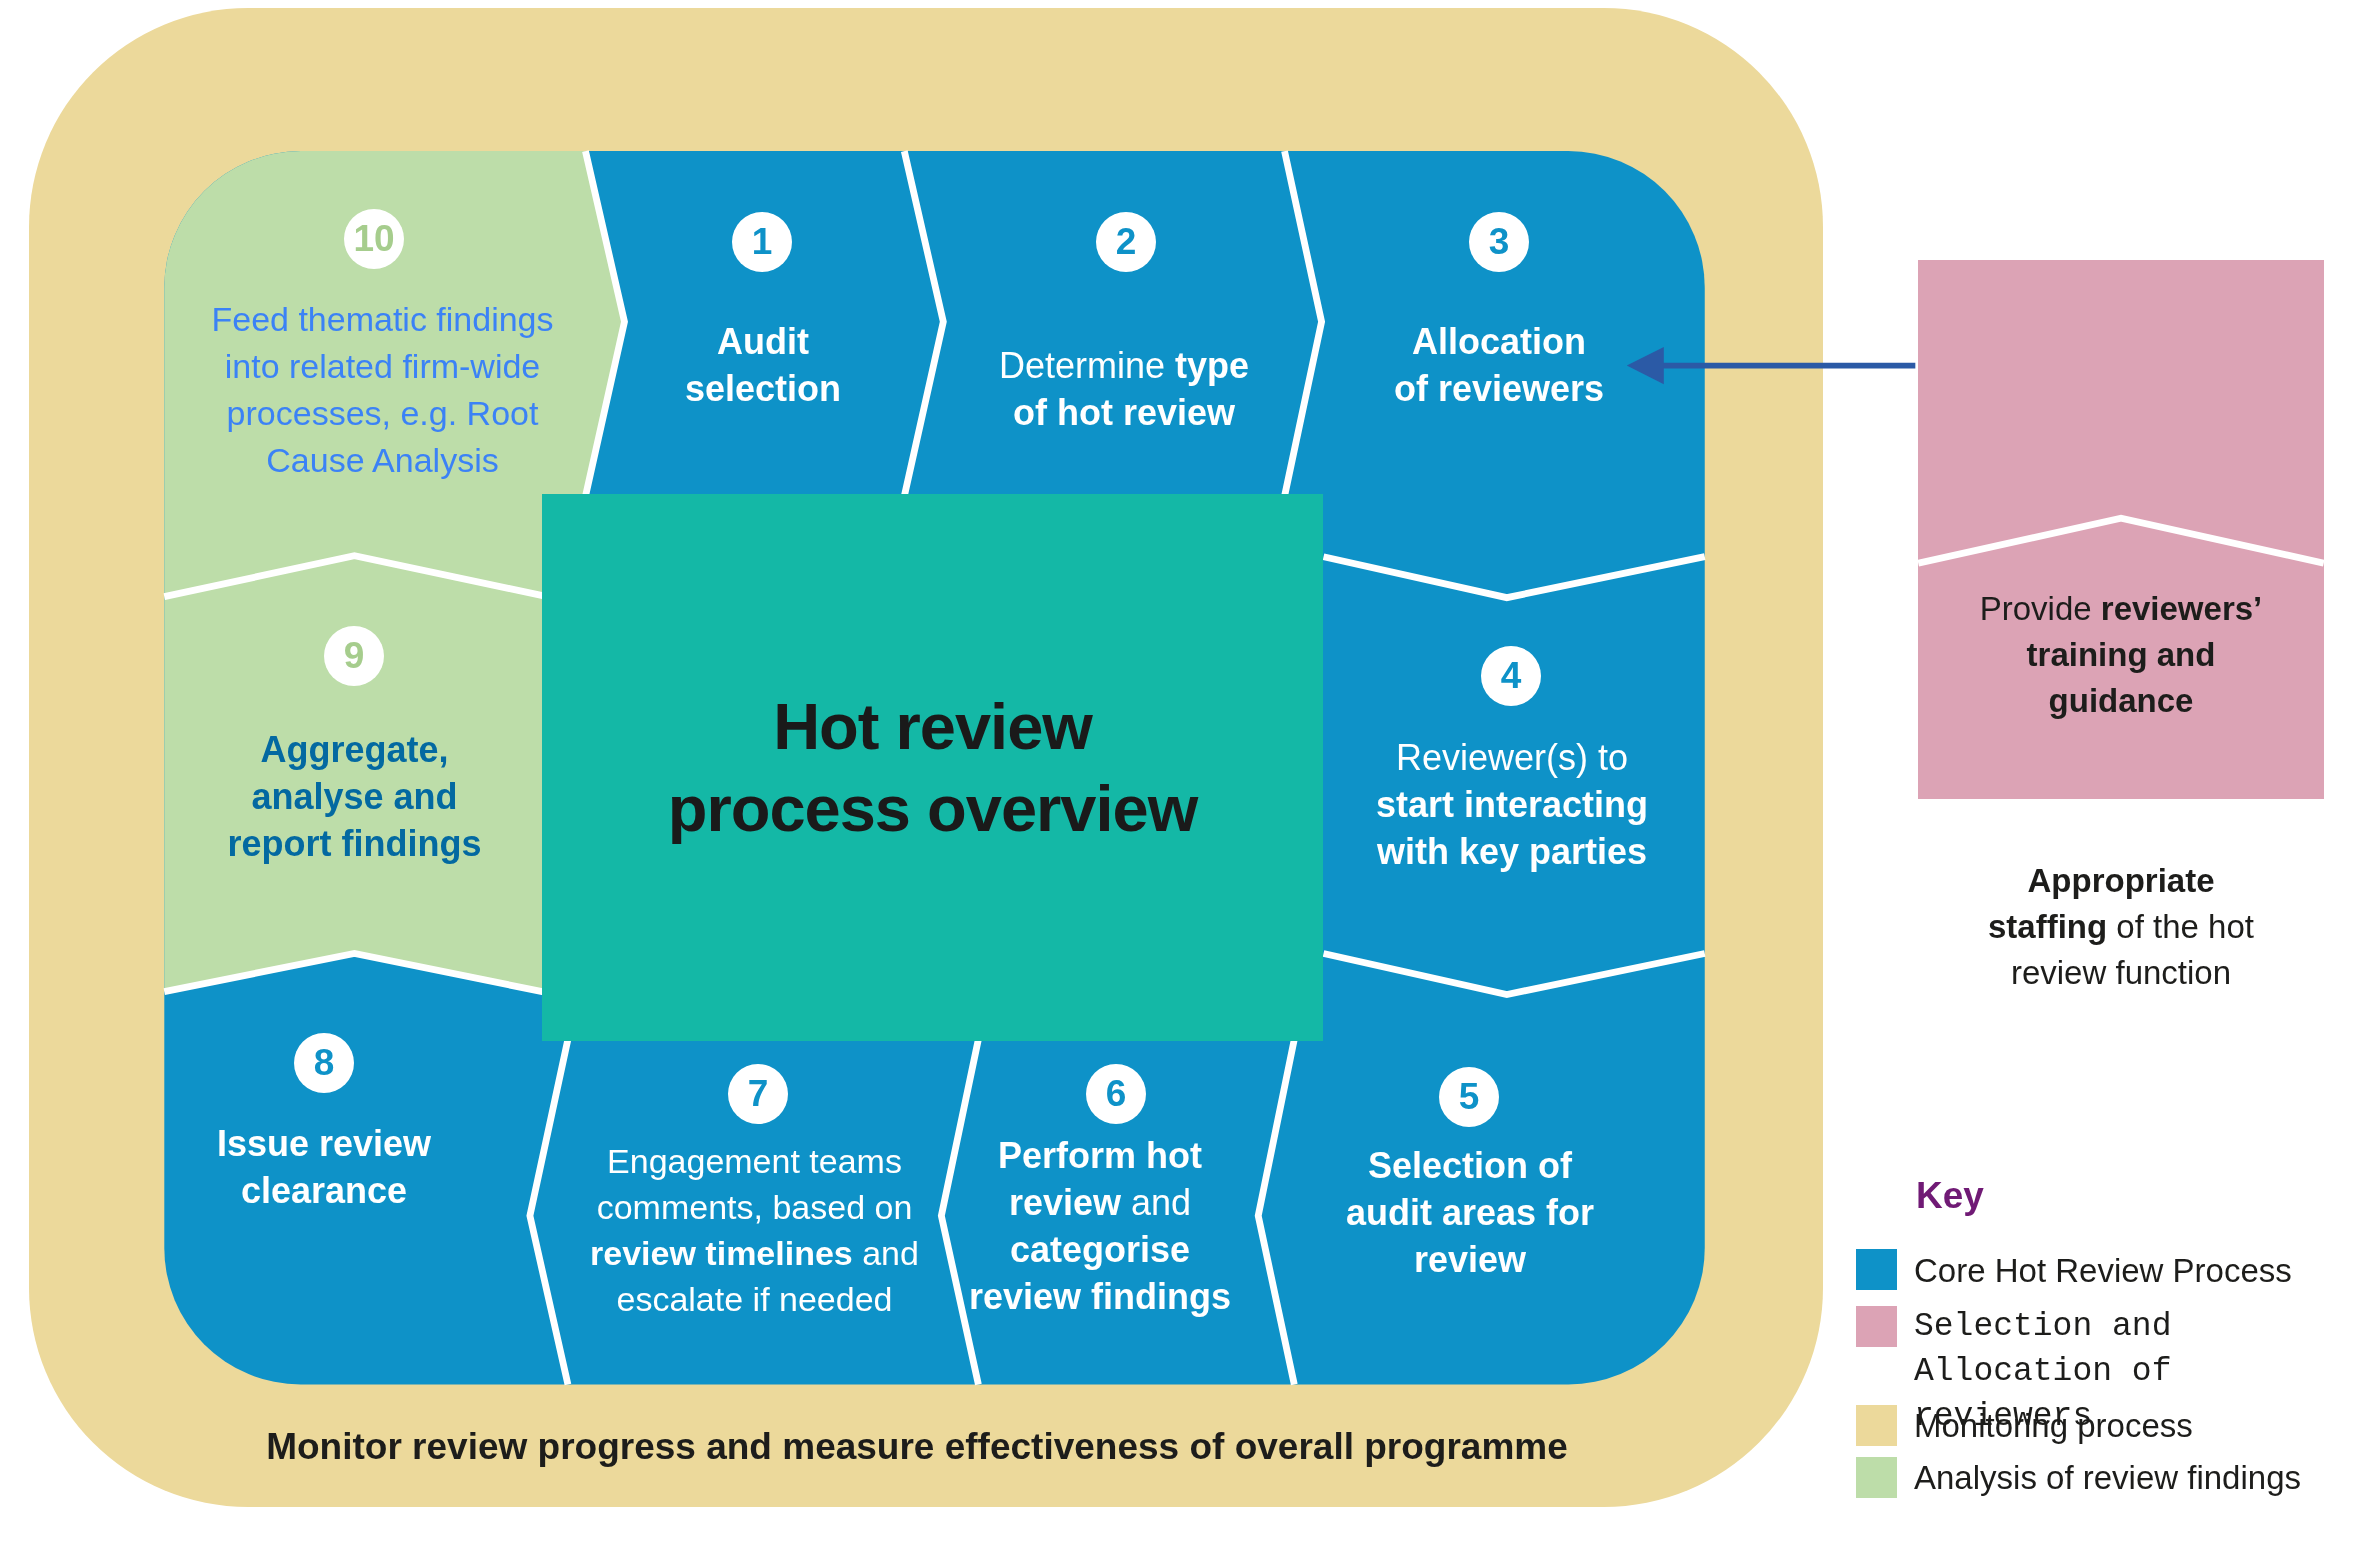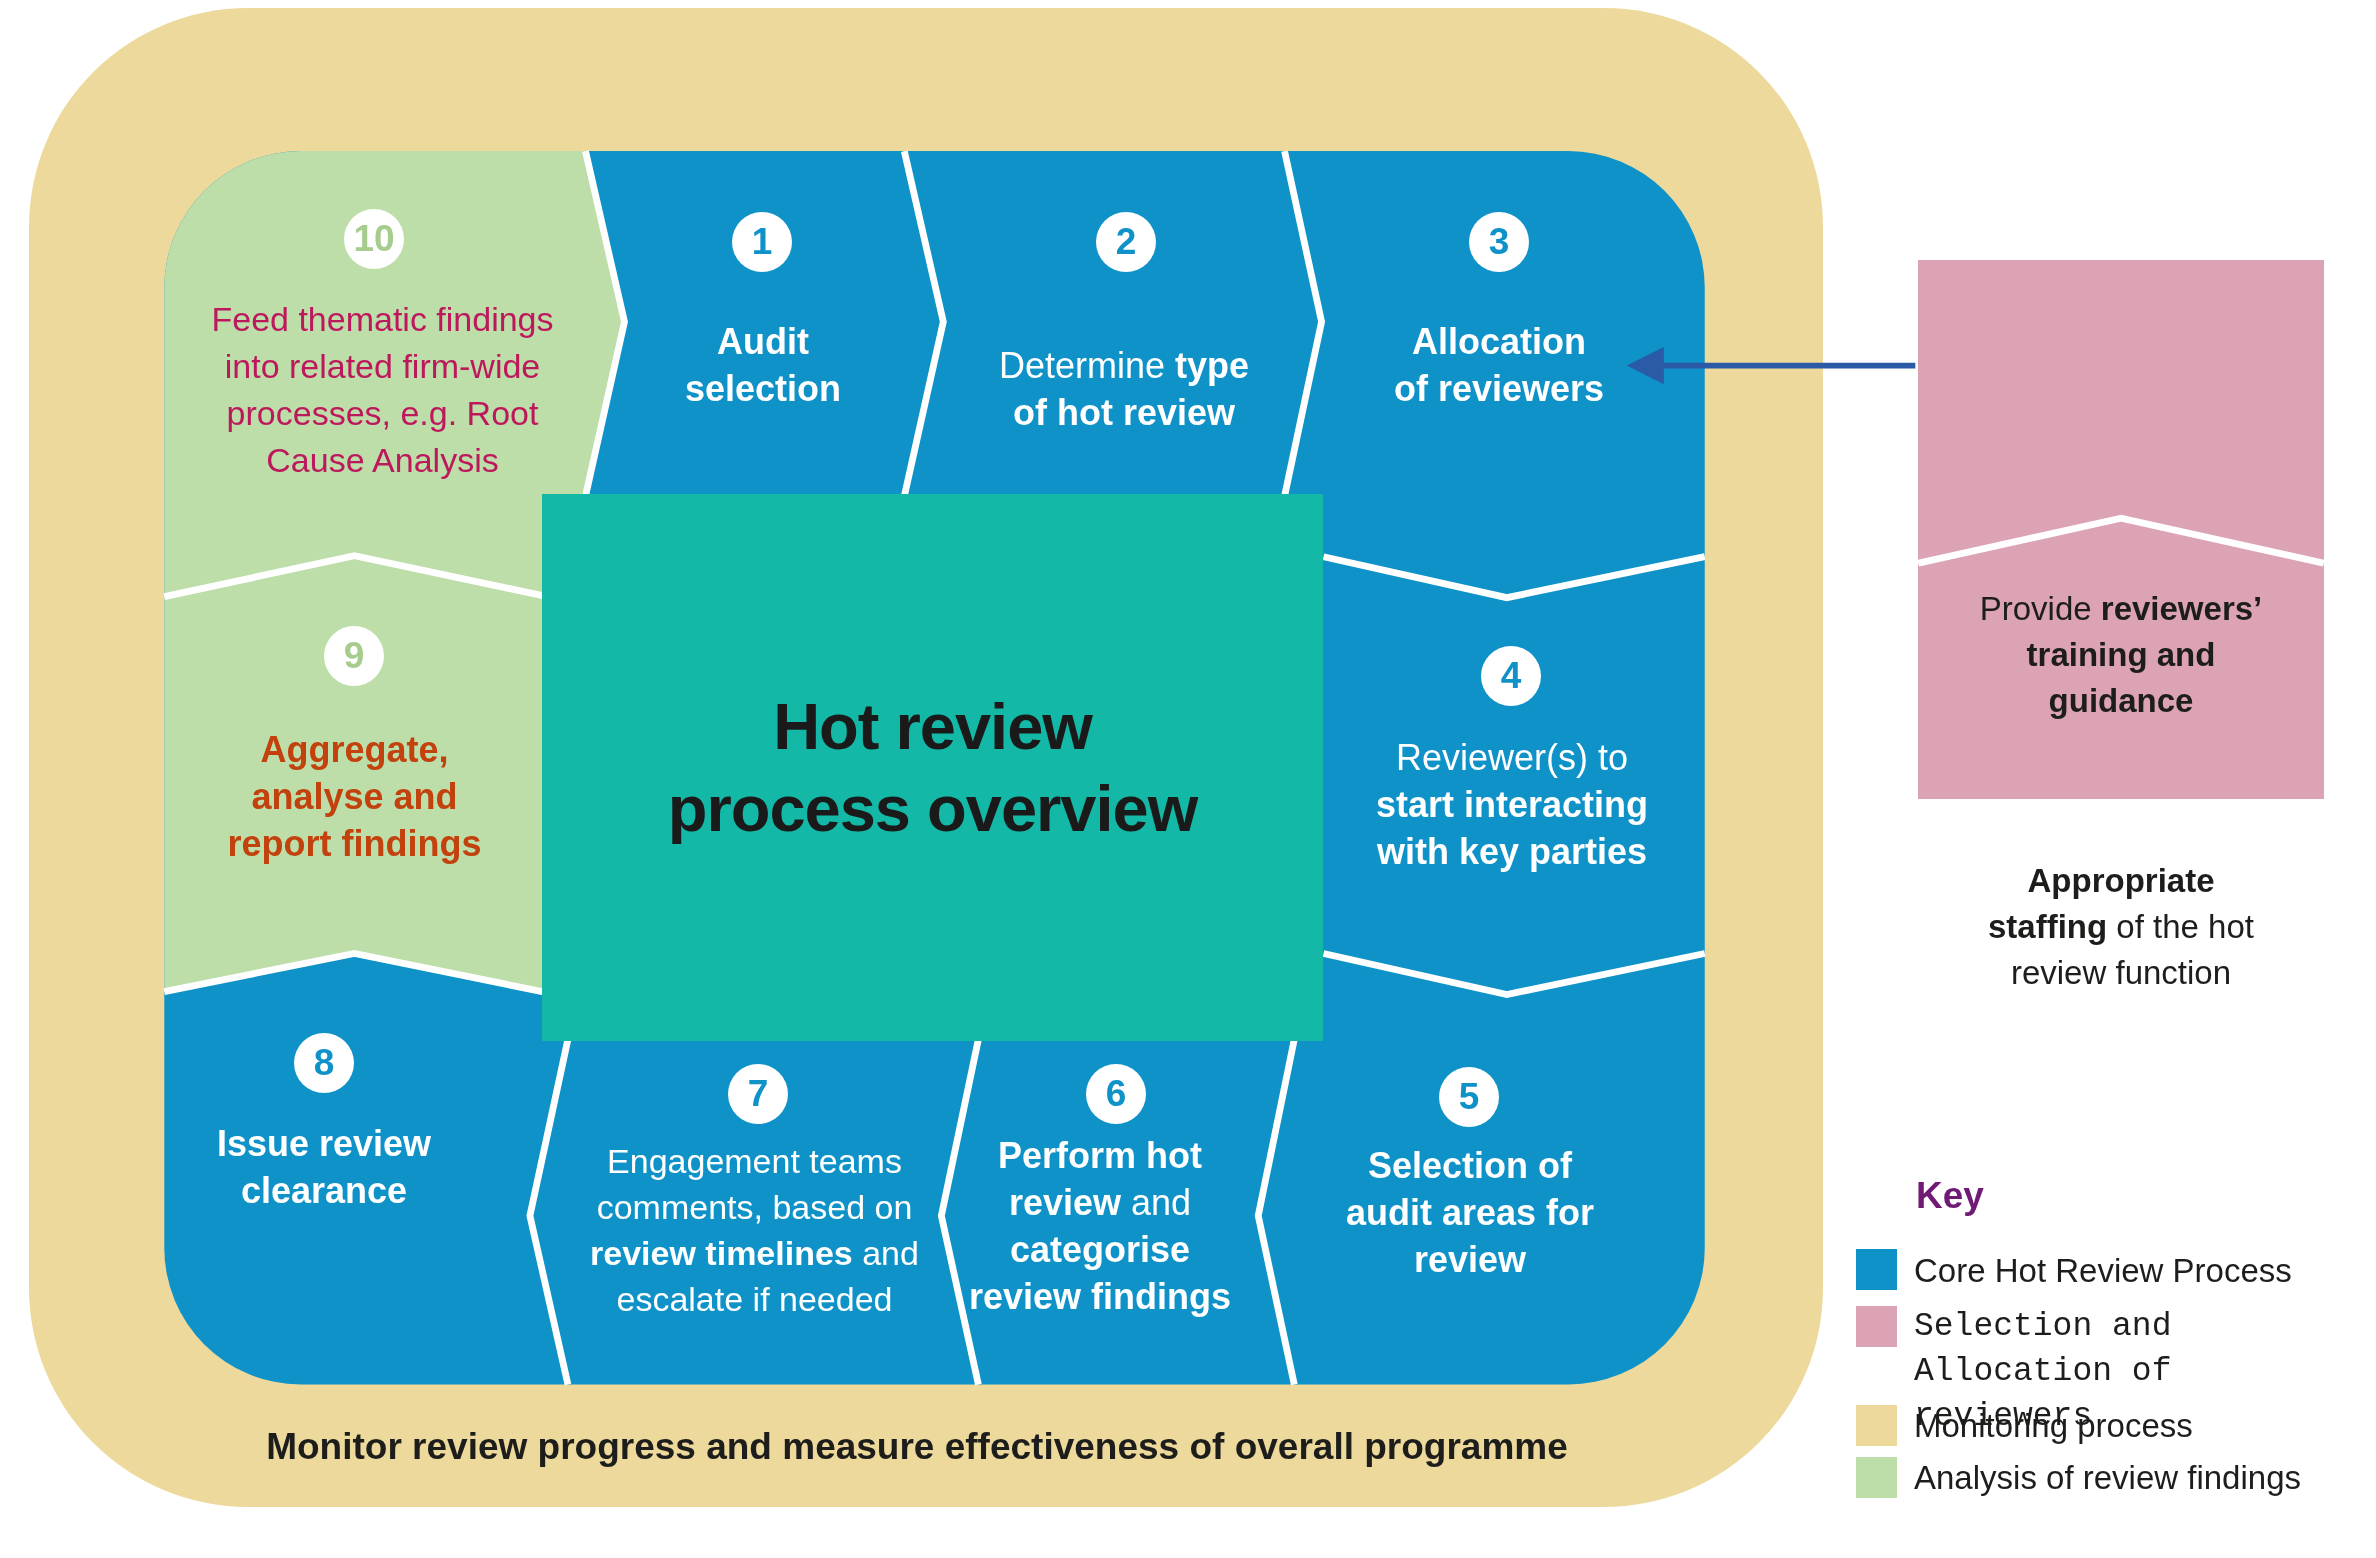--- a/index.html
+++ b/index.html
@@ -12,22 +12,22 @@
   svg.shapes{position:absolute;left:0;top:0;z-index:2;}
   .center-box{position:absolute;left:542px;top:494px;width:781px;height:547px;background:#14b8a6;z-index:3;
               display:flex;flex-direction:column;align-items:center;justify-content:center;}
   .center-box .t{font-size:65px;font-weight:700;color:#1a1a1a;line-height:82px;letter-spacing:-1px;}
 
   
   .step-text{position:absolute;z-index:4;text-align:center;}
   .step-text .ln{white-space:pre-wrap;}
   .white-bold{color:#ffffff;font-weight:700;font-size:36px;line-height:47px;}
   .white-reg{color:#ffffff;font-weight:400;font-size:34px;line-height:46px;}
-  .dark-bold{color:#c2410c;font-weight:700;font-size:36px;line-height:47px;}
-  .dark-reg{color:#be185d;font-weight:400;font-size:34px;line-height:47px;}
+  .dark-bold{color:#0369a1;font-weight:700;font-size:36px;line-height:47px;}
+  .dark-reg{color:#3b82f6;font-weight:400;font-size:34px;line-height:47px;}
   .b{font-weight:700;}
   .r{font-weight:400;}
 
   
   .badge{position:absolute;z-index:4;width:60px;height:60px;border-radius:50%;background:#ffffff;
          display:flex;align-items:center;justify-content:center;font-weight:700;font-size:37px;}
   .badge.blue{color:#0E92C8;}
   .badge.green{color:#A6CD8D;}
 
   

